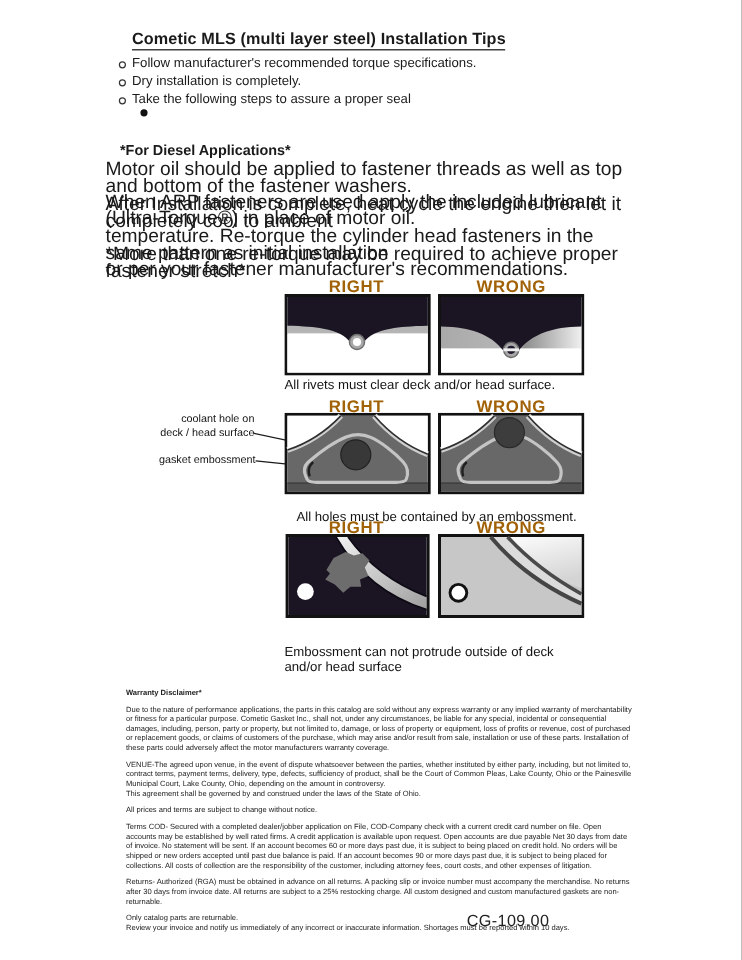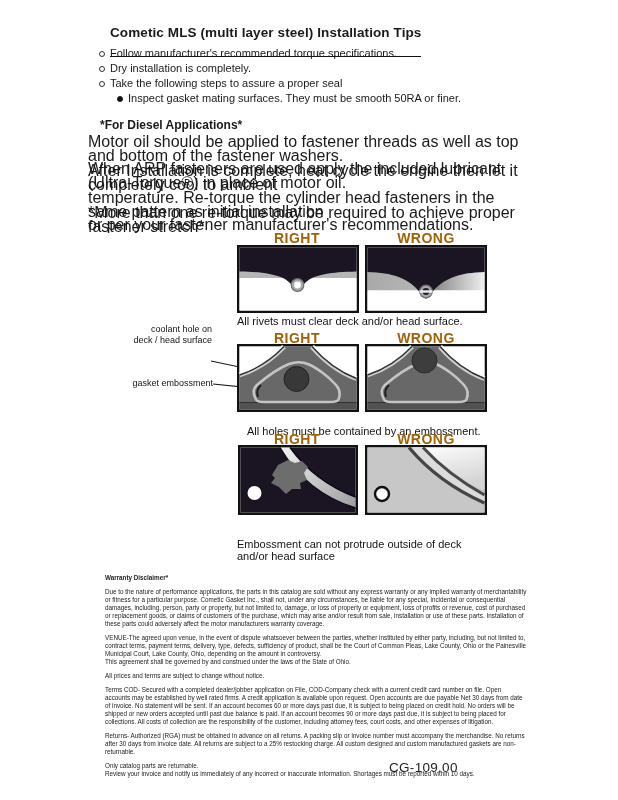--- a/index.html
+++ b/index.html
@@ -4,21 +4,21 @@
 <style>
   html,body{margin:0;padding:0;background:#888;}
   .page{
     position:relative;width:618px;height:800px;background:#ffffff;
     font-family:"Liberation Sans","DejaVu Sans",sans-serif;color:#1a1a1a;
     overflow:hidden;margin:0 auto;
   }
   
   .title{
     position:absolute;left:110px;top:25px;font-size:13.5px;font-weight:bold;
-    border-bottom:1.5px solid #111;padding-bottom:16px;letter-spacing:.1px;
+    border-bottom:1.5px solid #111;padding-bottom:1px;letter-spacing:.1px;
   }
   .tips{position:absolute;left:99px;top:46px;font-size:11px;line-height:15px;}
   .tip-row{display:flex;align-items:center;}
   .tip-row.sub{margin-left:18px;}
   .marker{flex:0 0 auto;width:4px;height:4px;border-radius:50%;margin-right:5px;}
   .marker.open{border:1.2px solid #333;}
   .marker.fill{background:#111;border:1.2px solid #111;}
   .diesel-h{position:absolute;left:100px;top:118px;font-size:12px;font-weight:bold;}
   .para{position:absolute;left:88px;font-size:16px;line-height:13.5px;width:440px;}
   .p1{top:135px;}
@@ -57,21 +57,20 @@
     <div class="tip-row">
       <span class="marker open"></span>
       <span>Dry installation is completely.</span>
     </div>
     <div class="tip-row">
       <span class="marker open"></span>
       <span>Take the following steps to assure a proper seal</span>
     </div>
     <div class="tip-row sub">
       <span class="marker fill"></span>
-      <span>Inspect gasket mating surfaces.  They must be smooth 50RA or finer.</span>
     </div>
   </div>
 
   <div class="diesel-h">*For Diesel Applications*</div>
   <div class="para p1">
     <div>Motor oil should be applied to fastener threads as well as top and bottom of the fastener washers.</div>
     <div>When ARP fasteners are used apply the included lubricant (Ultra-Torque®) in place of motor oil.</div>
   </div>
   <div class="para p2">
     <div>After Installation is complete, heat cycle the engine then let it completely cool to ambient</div>
@@ -112,21 +111,21 @@
       <circle cx="61" cy="46.5" r="3.4" fill="#241c2e"></circle>
       <rect x="54.5" y="45.3" width="13" height="2.4" fill="#efefef"></rect>
     </svg>
   </div>
 
   <div class="caption" style="left:237px;top:315px;">All rivets must clear deck and/or head surface.</div>
 
   <div class="dlabel" style="left:236px;top:330px;">RIGHT</div>
   <div class="dlabel" style="left:365px;top:330px;">WRONG</div>
 
-  <div class="callout" style="left:110px;top:324px;width:102px;text-align:right;">
+  <div class="callout" style="left:110px;top:344px;width:102px;text-align:right;">
     <div>coolant hole on</div>
     <div>deck / head surface</div>
   </div>
   <div class="callout" style="left:110px;top:378px;width:103px;">gasket embossment</div>
 
   <svg class="leader" viewBox="0 0 200 60">
     <line x1="106" y1="19" x2="191" y2="37" stroke="#1a1a1a" stroke-width="1.1"></line>
     <line x1="108" y1="42" x2="157" y2="47" stroke="#1a1a1a" stroke-width="1.1"></line>
   </svg>
 

